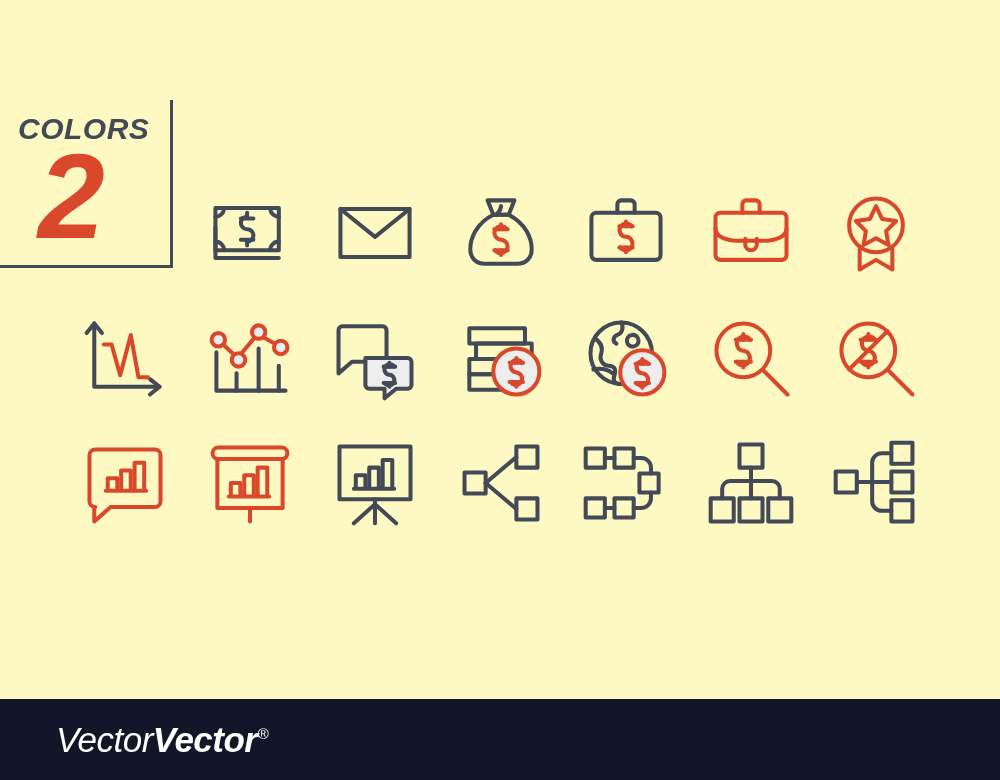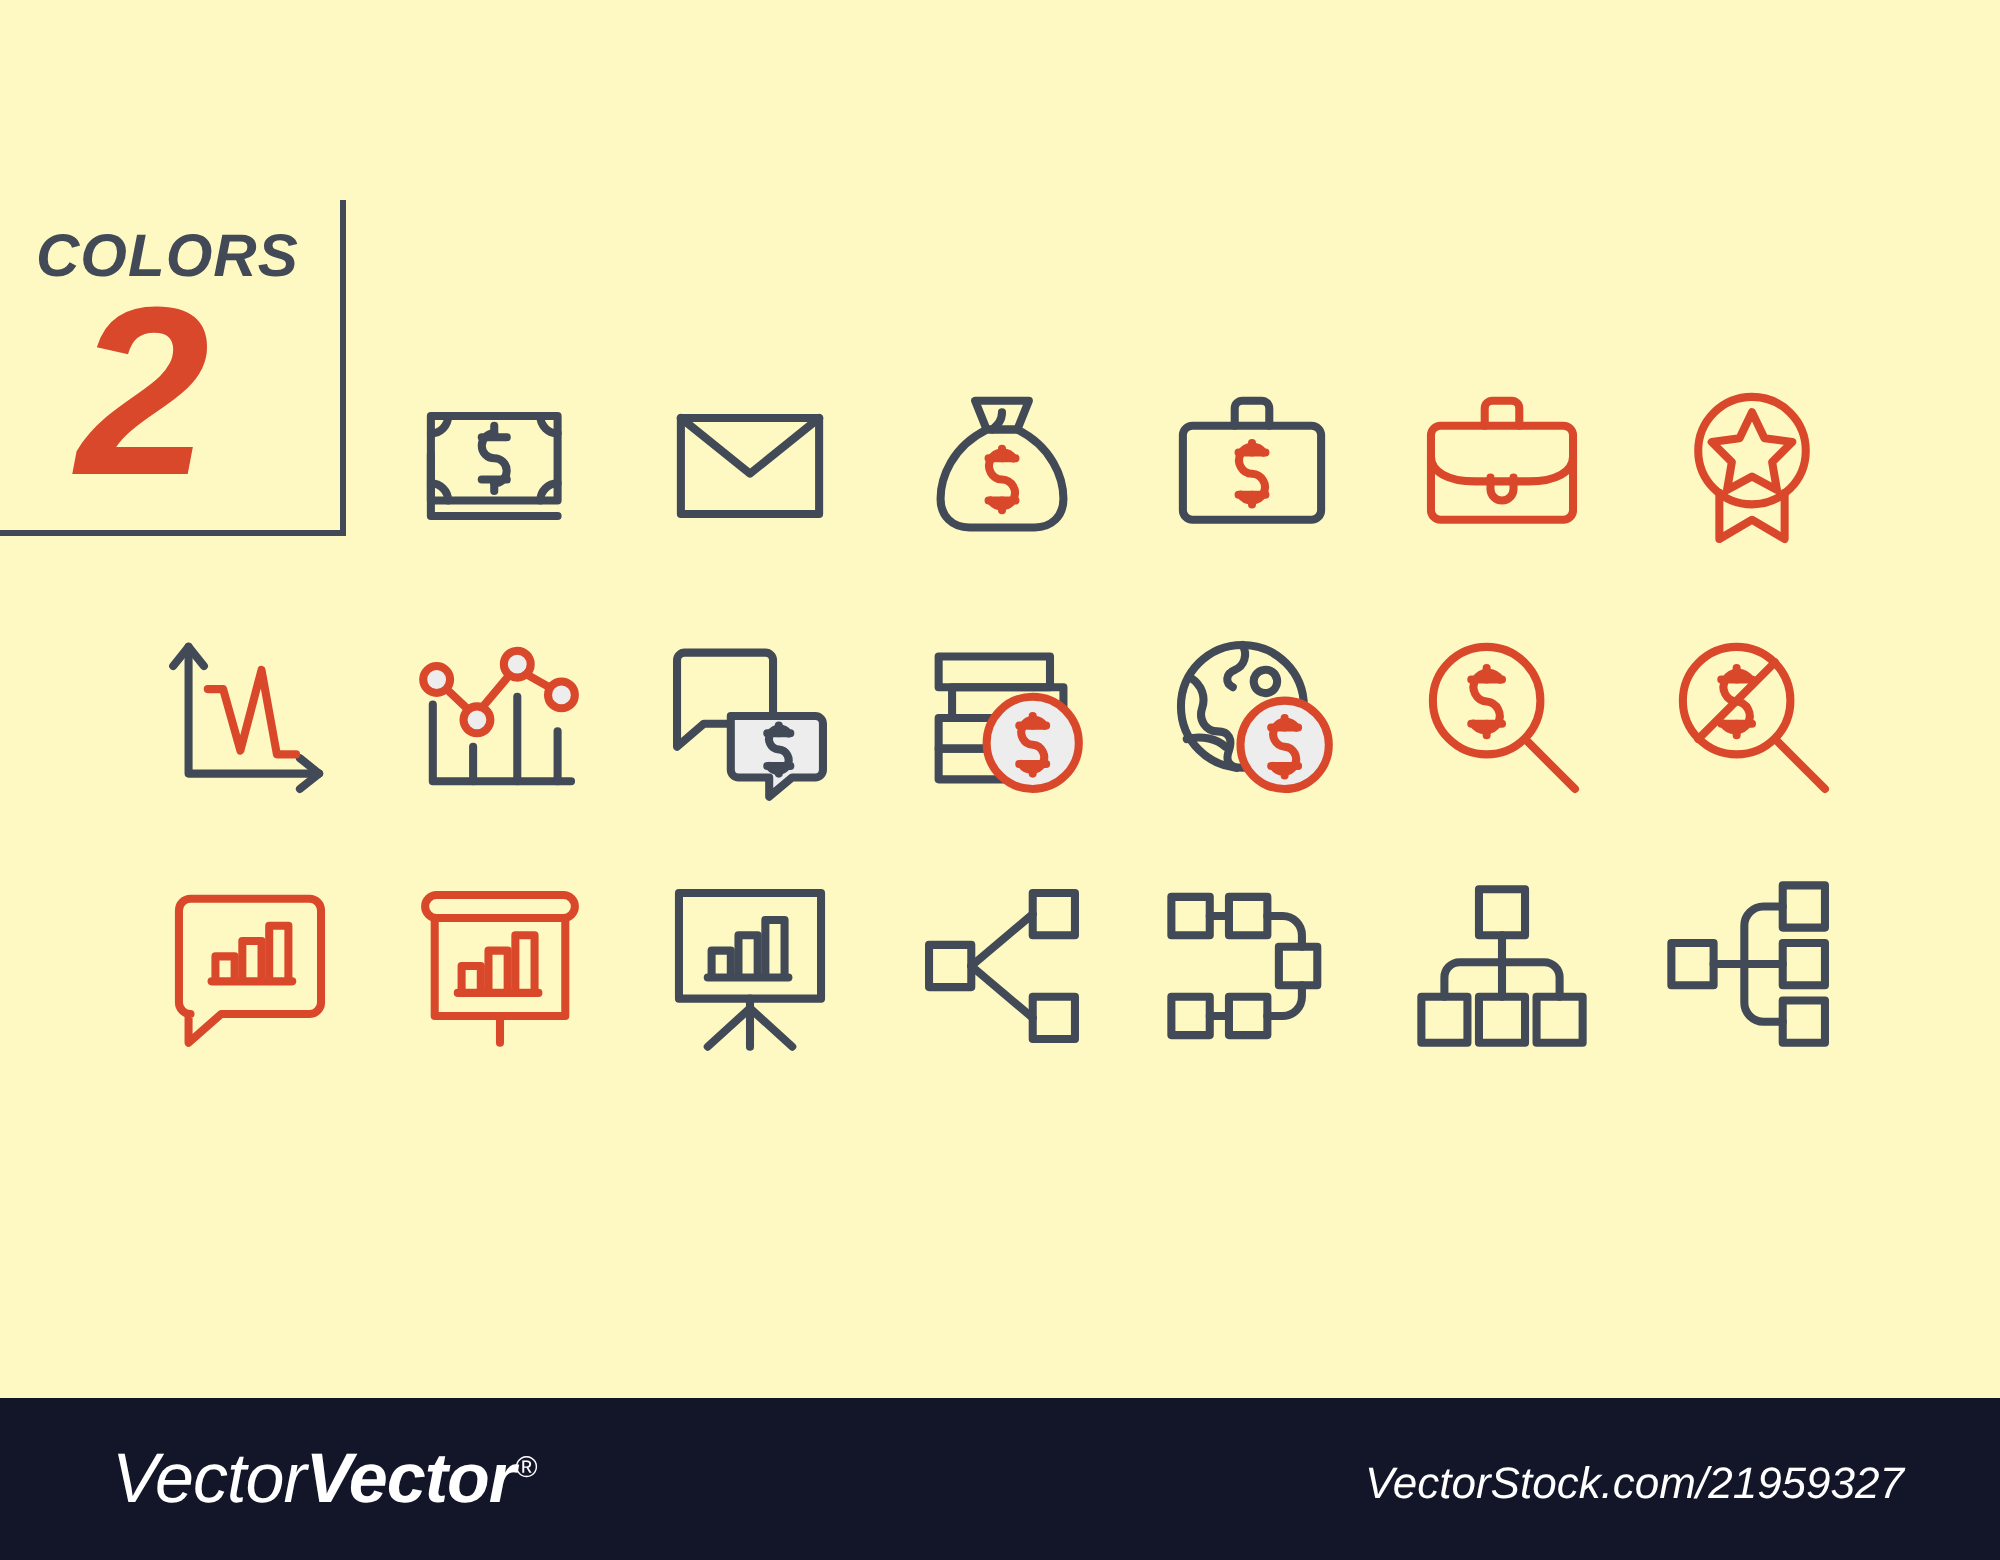--- a/index.html
+++ b/index.html
@@ -361,16 +361,15 @@
       <rect x="66" y="38" width="22" height="22"></rect>
       <rect x="66" y="68" width="22" height="22"></rect>
       <path d="M30 49 L66 49"></path>
       <path d="M46 49 L46 29 a10 10 0 0 1 10 -10 L66 19"></path>
       <path d="M46 49 L46 69 a10 10 0 0 0 10 10 L66 79"></path>
     </svg>
   </div>
 
   <div id="footer">
     <div id="brand-logo"><span class="light">Vector</span><span class="bold">Vector</span><span class="reg">®</span></div>
-    <div id="brand-url">VectorStock.com/21959327</div>
   </div>
 
 </div>
 
 </body></html>

